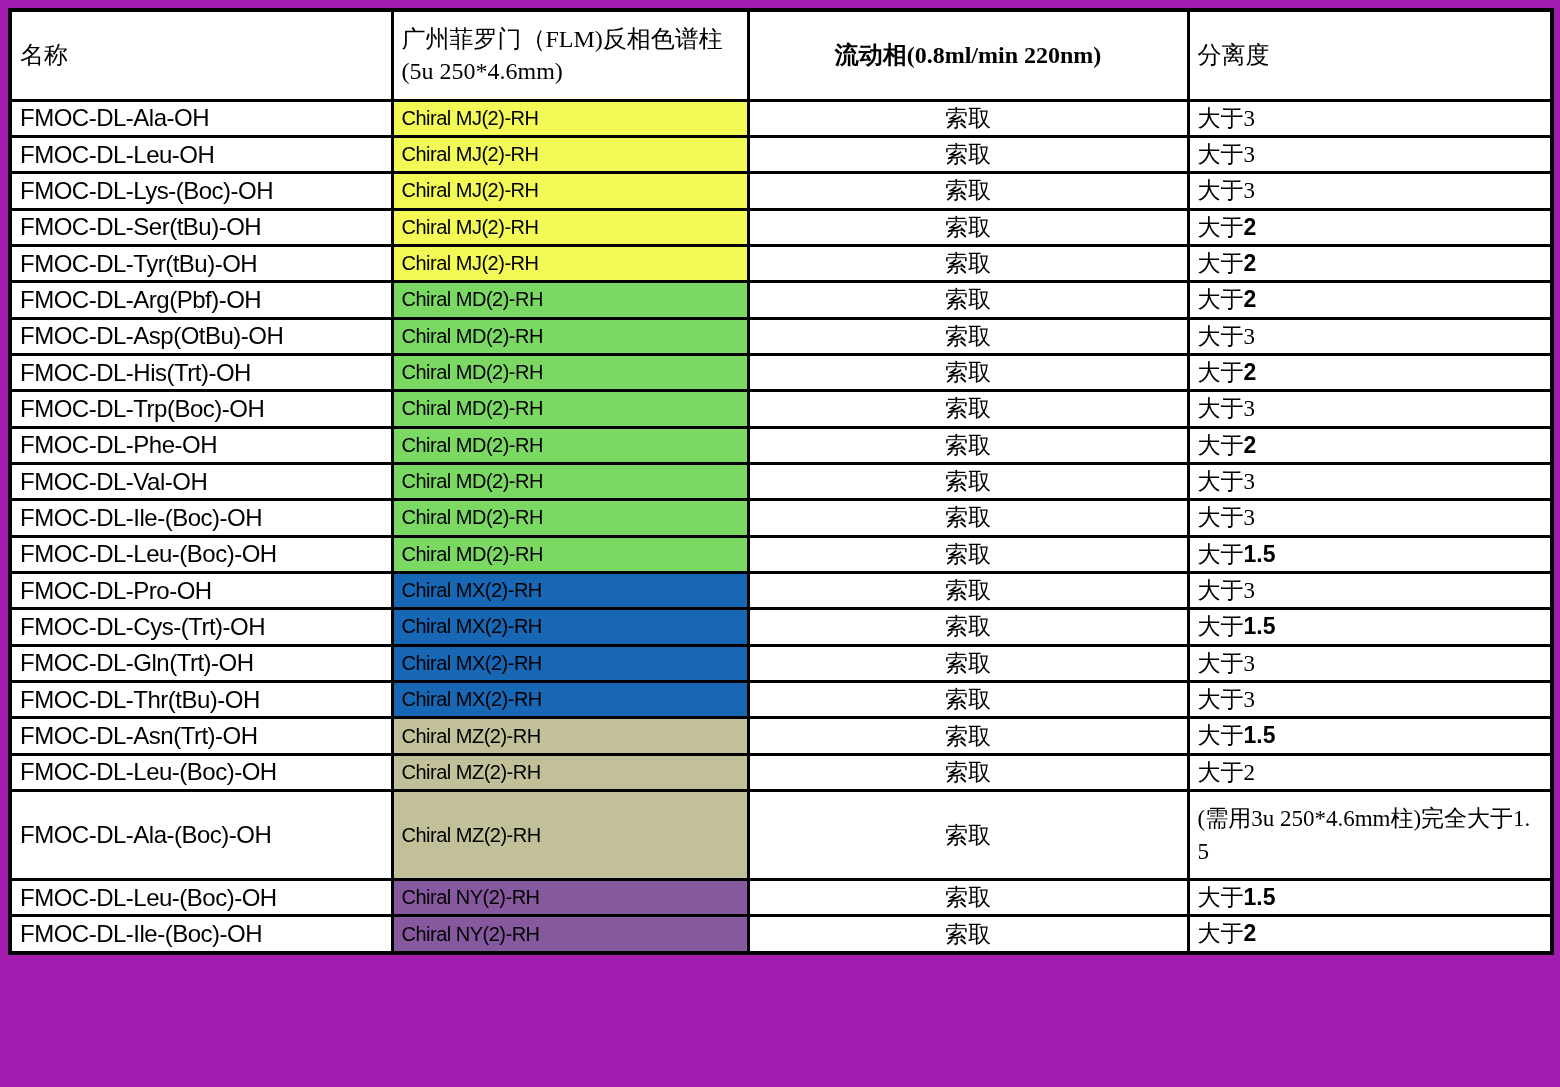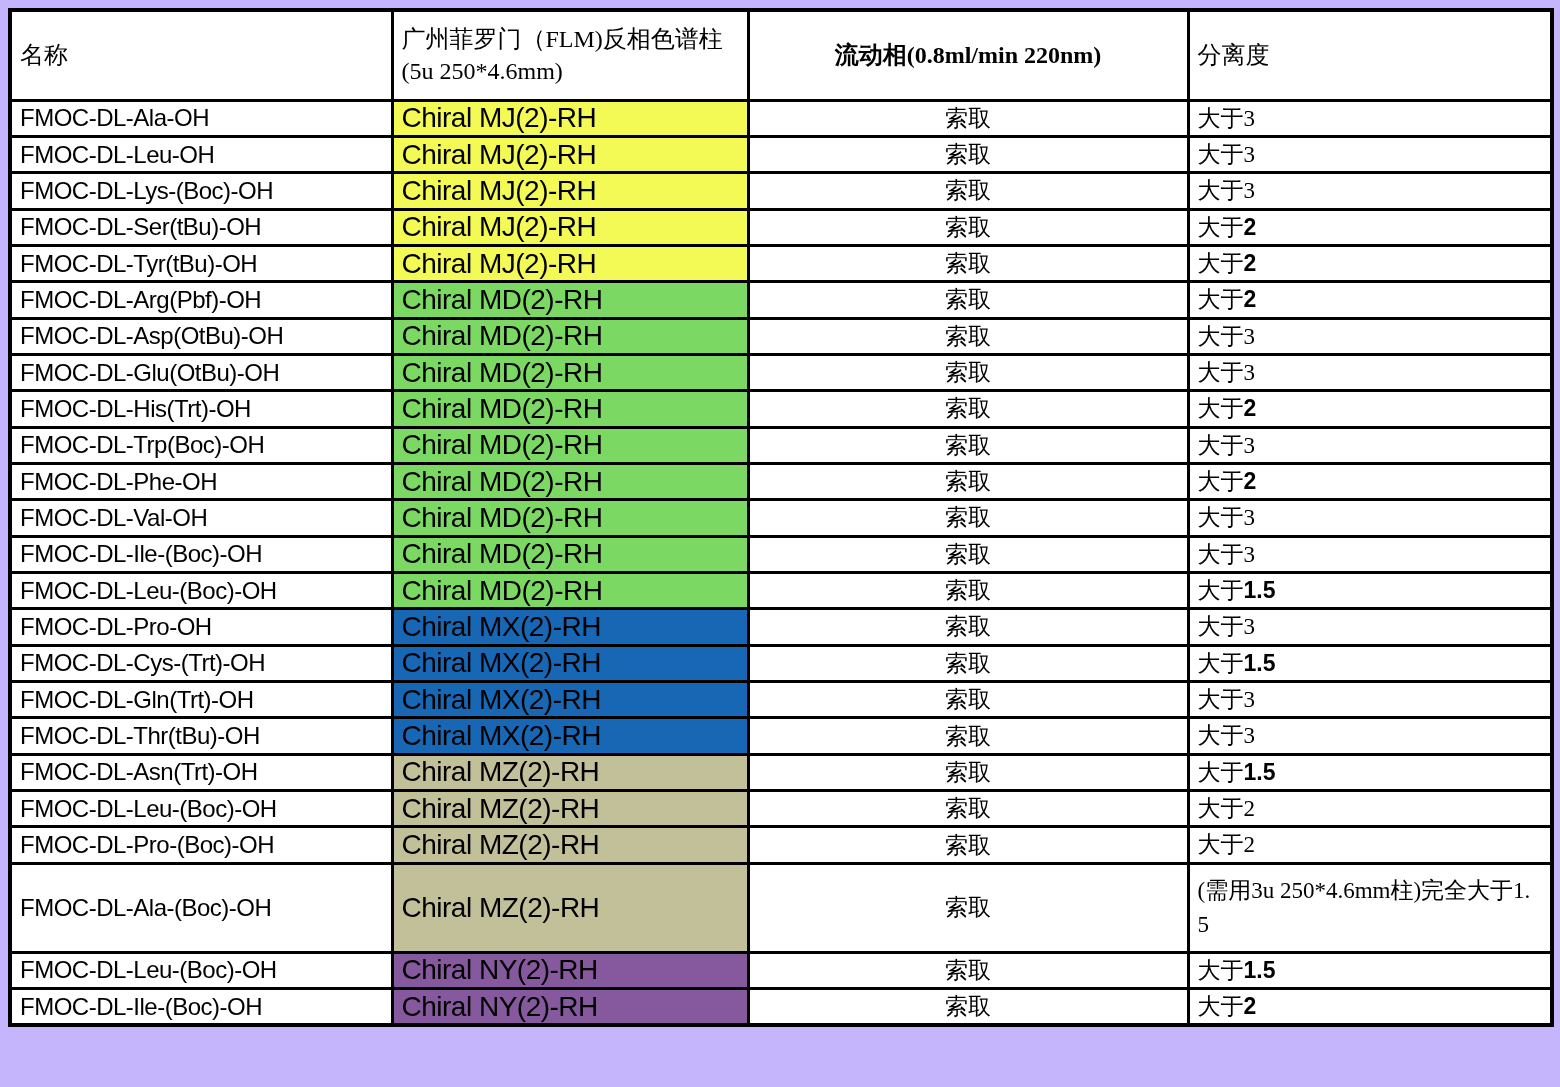--- a/index.html
+++ b/index.html
@@ -5,21 +5,21 @@
 <style>
   html, body {
     margin: 0;
     padding: 0;
     background: #ffffff;
     font-family: "Liberation Sans", sans-serif;
   }
   .page {
     width: 1560px;
     height: 1087px;
-    background: #c4b5fd;
+    background: #a21caf;
     box-sizing: border-box;
     padding: 8px 0 0 8px;
   }
   table.chrom {
     border-collapse: collapse;
     table-layout: fixed;
     width: 1542px;
     background: #ffffff;
   }
   table.chrom th,
@@ -50,21 +50,21 @@
   
   td.cell-name {
     font-family: "Liberation Sans", sans-serif;
     font-size: 24px;
     letter-spacing: -0.5px;
     white-space: nowrap;
     padding-left: 10px;
   }
   td.cell-column {
     font-family: "Liberation Sans", sans-serif;
-    font-size: 28px;
+    font-size: 20px;
     letter-spacing: -0.5px;
     white-space: nowrap;
   }
   td.cell-phase {
     font-family: "Liberation Serif", serif;
     font-size: 23px;
     text-align: center;
     white-space: nowrap;
   }
   td.cell-res {
@@ -144,26 +144,20 @@
           <td class="cell-phase">索取</td>
           <td class="cell-res"><span>大于</span><span class="res-num-bold">2</span></td>
         </tr>
         <tr>
           <td class="cell-name">FMOC-DL-Asp(OtBu)-OH</td>
           <td class="cell-column" style="background: rgb(123, 217, 99);">Chiral MD(2)-RH</td>
           <td class="cell-phase">索取</td>
           <td class="cell-res"><span>大于</span><span class="res-num-serif">3</span></td>
         </tr>
         <tr>
-          <td class="cell-name">FMOC-DL-Glu(OtBu)-OH</td>
-          <td class="cell-column" style="background: rgb(123, 217, 99);">Chiral MD(2)-RH</td>
-          <td class="cell-phase">索取</td>
-          <td class="cell-res"><span>大于</span><span class="res-num-serif">3</span></td>
-        </tr>
-        <tr>
           <td class="cell-name">FMOC-DL-His(Trt)-OH</td>
           <td class="cell-column" style="background: rgb(123, 217, 99);">Chiral MD(2)-RH</td>
           <td class="cell-phase">索取</td>
           <td class="cell-res"><span>大于</span><span class="res-num-bold">2</span></td>
         </tr>
         <tr>
           <td class="cell-name">FMOC-DL-Trp(Boc)-OH</td>
           <td class="cell-column" style="background: rgb(123, 217, 99);">Chiral MD(2)-RH</td>
           <td class="cell-phase">索取</td>
           <td class="cell-res"><span>大于</span><span class="res-num-serif">3</span></td>
@@ -217,26 +211,20 @@
           <td class="cell-res"><span>大于</span><span class="res-num-serif">3</span></td>
         </tr>
         <tr>
           <td class="cell-name">FMOC-DL-Asn(Trt)-OH</td>
           <td class="cell-column" style="background: rgb(194, 192, 153);">Chiral MZ(2)-RH</td>
           <td class="cell-phase">索取</td>
           <td class="cell-res"><span>大于</span><span class="res-num-bold">1.5</span></td>
         </tr>
         <tr>
           <td class="cell-name">FMOC-DL-Leu-(Boc)-OH</td>
-          <td class="cell-column" style="background: rgb(194, 192, 153);">Chiral MZ(2)-RH</td>
-          <td class="cell-phase">索取</td>
-          <td class="cell-res"><span>大于</span><span class="res-num-serif">2</span></td>
-        </tr>
-        <tr>
-          <td class="cell-name">FMOC-DL-Pro-(Boc)-OH</td>
           <td class="cell-column" style="background: rgb(194, 192, 153);">Chiral MZ(2)-RH</td>
           <td class="cell-phase">索取</td>
           <td class="cell-res"><span>大于</span><span class="res-num-serif">2</span></td>
         </tr>
         <tr class="tall">
           <td class="cell-name">FMOC-DL-Ala-(Boc)-OH</td>
           <td class="cell-column" style="background: rgb(194, 192, 153);">Chiral MZ(2)-RH</td>
           <td class="cell-phase">索取</td>
           <td class="cell-res"><span>(需用3u 250*4.6mm柱)完全大于</span><span class="res-num-serif">1. 5</span></td>
         </tr>

